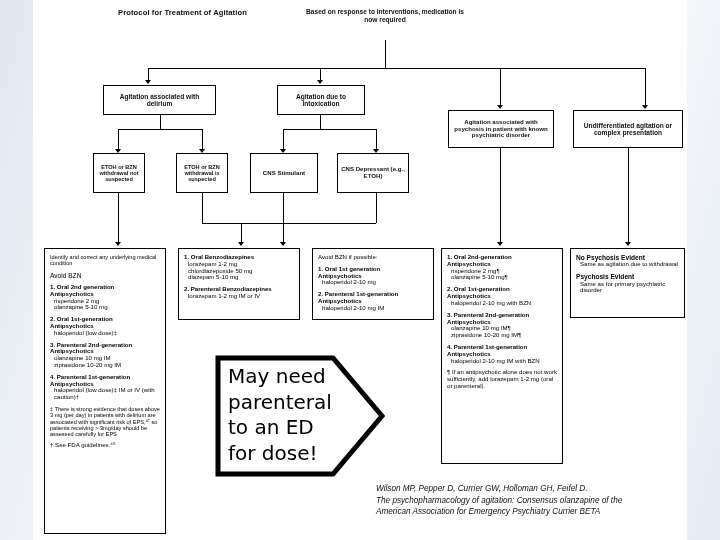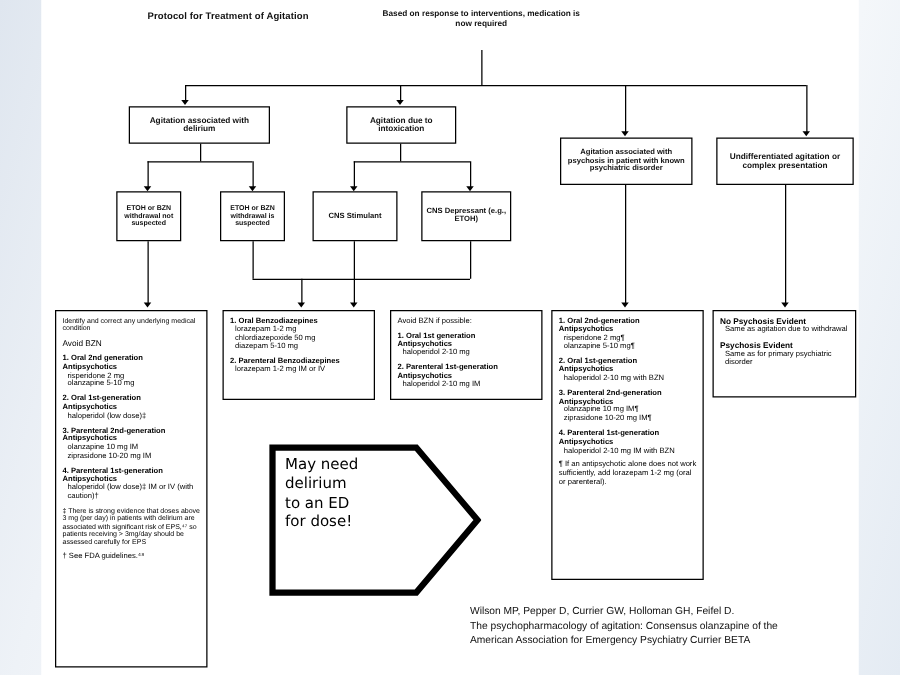--- a/index.html
+++ b/index.html
@@ -45,25 +45,25 @@
   .listbox p{margin:0 0 0 0;}
   .sp{height:5px;}
   .ind{padding-left:4px;}
   
   .callout{
     position:absolute;left:215px;top:355px;width:170px;height:122px;
   }
   .callout svg{display:block;}
   .callout .ctext{
     position:absolute;left:13px;top:9px;width:112px;
-    font-size:12px;line-height:1.28;color:#000;font-family:"DejaVu Sans", sans-serif;
+    font-size:20px;line-height:1.28;color:#000;font-family:"DejaVu Sans", sans-serif;
   }
   .cite{
     position:absolute;left:376px;top:483px;width:320px;
-    font-size:8.2px;line-height:1.42;color:#111;
+    font-size:8.2px;line-height:1.42;color:#111;font-style:italic;
   }
 </style>
 </head>
 <body>
 
 <div class="slide">
   <div class="canvas"></div>
 
   <div class="title">Protocol for Treatment of Agitation</div>
   <div class="topnote">Based on response to interventions, medication is now required</div>
@@ -216,21 +216,21 @@
     <p class="txt t65 b">Psychosis Evident</p>
     <p class="txt t6 ind">Same as for primary psychiatric disorder</p>
   </div>
 
   <div class="callout">
     <svg width="170" height="122" viewBox="0 0 170 122">
       <polygon points="3,3 118,3 167,61 118,119 3,119" fill="#ffffff" stroke="#000000" stroke-width="5"></polygon>
     </svg>
     <div class="ctext">
       <div>May need</div>
-      <div>delirium</div>
+      <div>parenteral</div>
       <div>to an ED</div>
       <div>for dose!</div>
     </div>
   </div>
 
   <div class="cite">
     <div>Wilson MP, Pepper D, Currier GW, Holloman GH, Feifel D.</div>
     <div>The psychopharmacology of agitation: Consensus olanzapine of the</div>
     <div>American Association for Emergency Psychiatry Currier BETA</div>
   </div>

